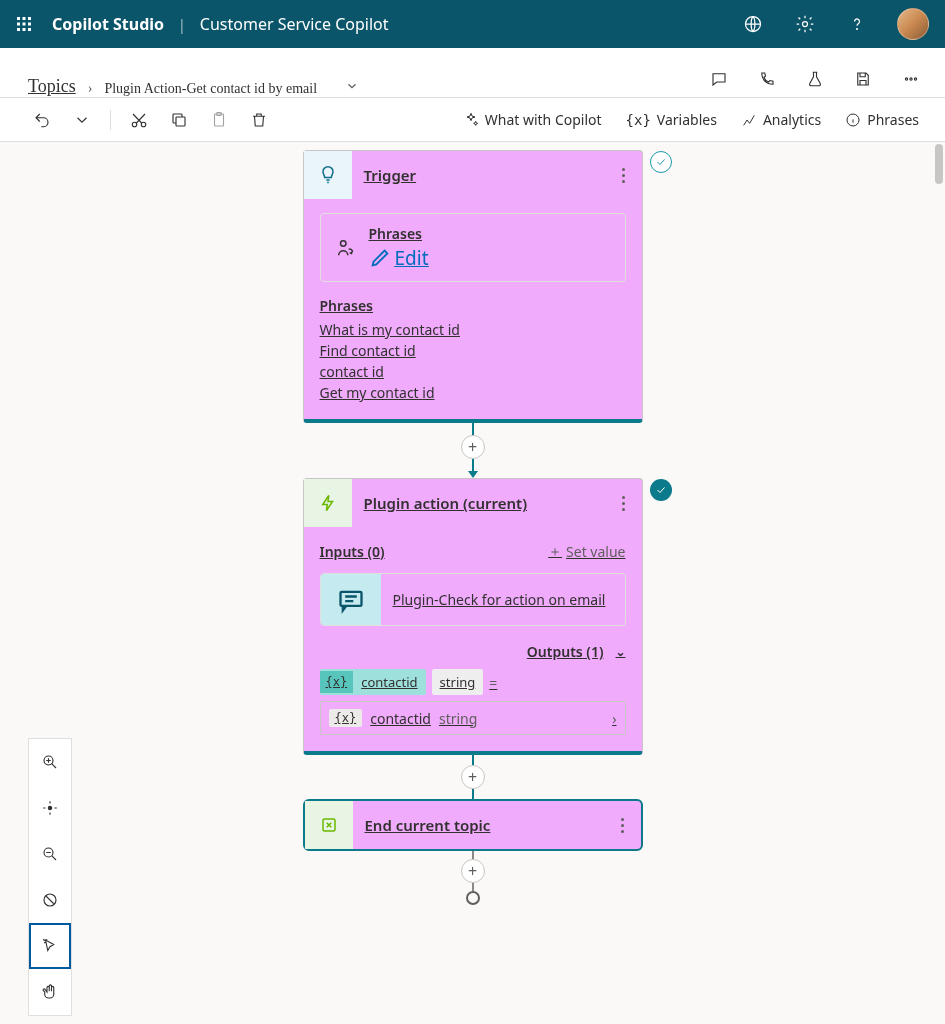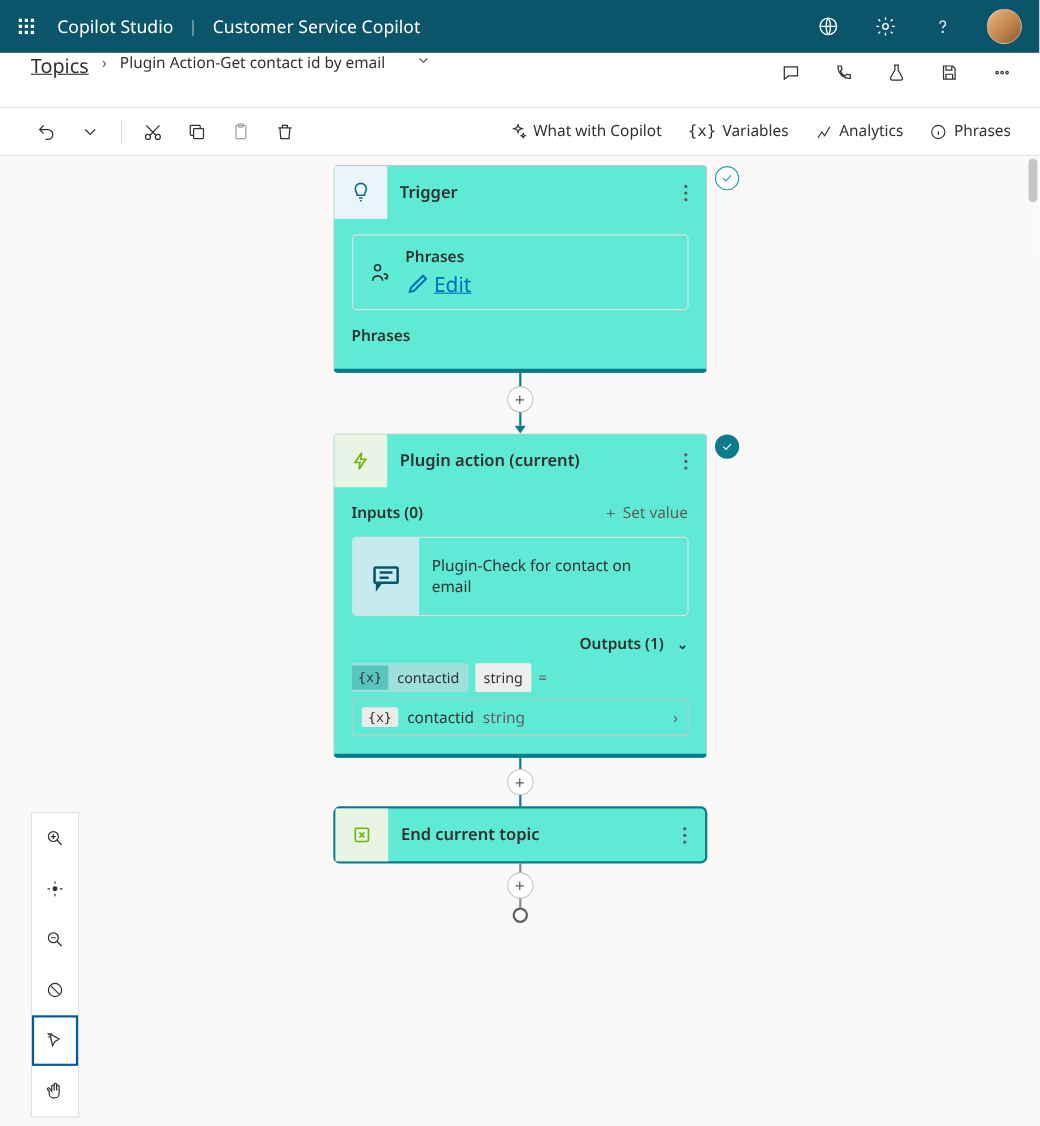--- a/index.html
+++ b/index.html
@@ -18,30 +18,30 @@
     --green:#6bb700;
   }
   *{box-sizing:border-box;}
   html,body{margin:0;padding:0;height:100%;font-family:"Segoe UI",system-ui,Arial,sans-serif;font-size:14px;color:var(--text);}
   body{background:white;overflow:hidden;}
 
   
   .topbar{height:48px;background:var(--teal);display:flex;align-items:center;color:white;padding:0 8px;gap:12px;}
   .waffle{width:32px;height:32px;display:flex;align-items:center;justify-content:center;cursor:pointer;}
   .waffle svg{width:16px;height:16px;fill:white;}
-  .apptitle{font-weight:400;font-size:16px;}
+  .apptitle{font-weight:700;font-size:16px;}
   .sep{opacity:.6;margin:0 2px;}
   .subtitle{font-size:16px;font-weight:400;}
   .topbar-spacer{flex:1;}
   .topicon{width:40px;height:40px;display:flex;align-items:center;justify-content:center;cursor:pointer;}
   .topicon svg{width:20px;height:20px;stroke:white;fill:none;stroke-width:1.5;}
   .avatar{width:32px;height:32px;border-radius:50%;background:linear-gradient(135deg,#e6b98a 0%,#c98950 50%,#8a5a35 100%);margin:0 8px;border:1px solid rgba(255,255,255,.3);}
 
   
-  .crumbrow{height:50px;border-bottom:1px solid var(--border);display:flex;align-items:flex-start;padding:0 16px 0 28px;gap:12px;}
+  .crumbrow{height:50px;border-bottom:1px solid var(--border);display:flex;align-items:flex-end;padding:0 16px 0 28px;gap:12px;font-family:Liberation Serif, serif;}
   .crumb-link{text-decoration:underline;color:var(--text);font-size:18px;cursor:pointer;}
   .crumb-sep{color:var(--muted);}
   .crumb-page{font-size:14px;}
   .crumb-chev{margin-left:16px;color:var(--muted);cursor:pointer;}
   .crumb-spacer{flex:1;}
   .crumbicon{width:36px;height:36px;display:flex;align-items:center;justify-content:center;cursor:pointer;color:var(--text);}
   .crumbicon svg{width:18px;height:18px;stroke:currentColor;fill:none;stroke-width:1.5;}
 
   
   .toolrow{height:44px;border-bottom:1px solid var(--border);display:flex;align-items:center;padding:0 16px 0 24px;gap:4px;}
@@ -58,21 +58,21 @@
   .scroll{position:absolute;right:2px;top:2px;width:8px;height:40px;background:#c8c6c4;border-radius:4px;}
 
   
   .zoompanel{position:absolute;left:28px;bottom:8px;width:44px;background:white;border:1px solid var(--border);display:flex;flex-direction:column;}
   .zbtn{height:46px;display:flex;align-items:center;justify-content:center;cursor:pointer;}
   .zbtn.selected{outline:2px solid #005a9e;outline-offset:-2px;}
   .zbtn svg{width:18px;height:18px;stroke:#323130;fill:none;stroke-width:1.5;}
 
   
   .flow{position:absolute;left:50%;top:8px;transform:translateX(-50%);width:340px;display:flex;flex-direction:column;align-items:center;}
-  .node{width:340px;background:#5eead4;border:1px solid var(--node-border);border-radius:4px;position:relative;}
+  .node{width:340px;background:#f0abfc;border:1px solid var(--node-border);border-radius:4px;position:relative;text-decoration:underline;}
   .node.trigger{border-bottom:4px solid var(--node-teal);}
   .node.plugin{border-bottom:4px solid var(--node-teal);}
   .node.end{border:2px solid var(--node-teal);border-radius:6px;}
   .node-head{display:flex;align-items:center;height:48px;}
   .node-icon{width:48px;height:48px;display:flex;align-items:center;justify-content:center;border-right:0;}
   .node-icon.blue{background:#eaf4fb;}
   .node-icon.green{background:var(--green-bg);}
   .node-title{flex:1;padding-left:12px;font-weight:600;font-size:15px;}
   .node-menu{width:36px;display:flex;align-items:center;justify-content:center;cursor:pointer;}
   .dots{display:flex;flex-direction:column;gap:3px;}
@@ -334,20 +334,26 @@
             <span class="lbl">Phrases</span>
             <span class="edit">
               <svg width="12" height="12" viewBox="0 0 24 24" stroke="#006cbe" fill="none" stroke-width="2">
                   <path d="M4 20l4-1L20 7l-3-3L5 16z"></path>
                 </svg>
               <span>Edit</span>
             </span>
           </div>
         </div>
         <div class="phrase-list-head">Phrases</div>
+        <div class="phrase-list">
+          <div>What is my contact id</div>
+          <div>Find contact id</div>
+          <div>contact id</div>
+          <div>Get my contact id</div>
+        </div>
       </div>
     </div>
 
     <div class="conn">
       <div class="line" style="height:14px"></div>
       <div class="plus">+</div>
       <div class="line" style="height:14px"></div>
       <div class="arrowdown"></div>
     </div>
 
@@ -377,21 +383,21 @@
           <span class="lbl">Inputs (0)</span>
           <span class="setval">＋ <span>Set value</span></span>
         </div>
         <div class="plugin-card">
           <div class="ic">
             <svg width="28" height="28" viewBox="0 0 24 24" stroke="#0b556a" fill="none" stroke-width="2">
                 <rect x="3" y="5" width="18" height="12" rx="1"></rect>
                 <path d="M7 9h10M7 13h7M8 17l-3 4v-4"></path>
               </svg>
           </div>
-          <div class="txt">Plugin-Check for contact on email</div>
+          <div class="txt">Plugin-Check for action on email</div>
         </div>
         <div class="outputs-row">
           <span>Outputs (1)</span>
             <span class="chev">⌄</span>
         </div>
         <div class="varrow">
           <span class="varchip">
               <span class="ic">{x}</span>
               <span class="nm">contactid</span>
             </span>

